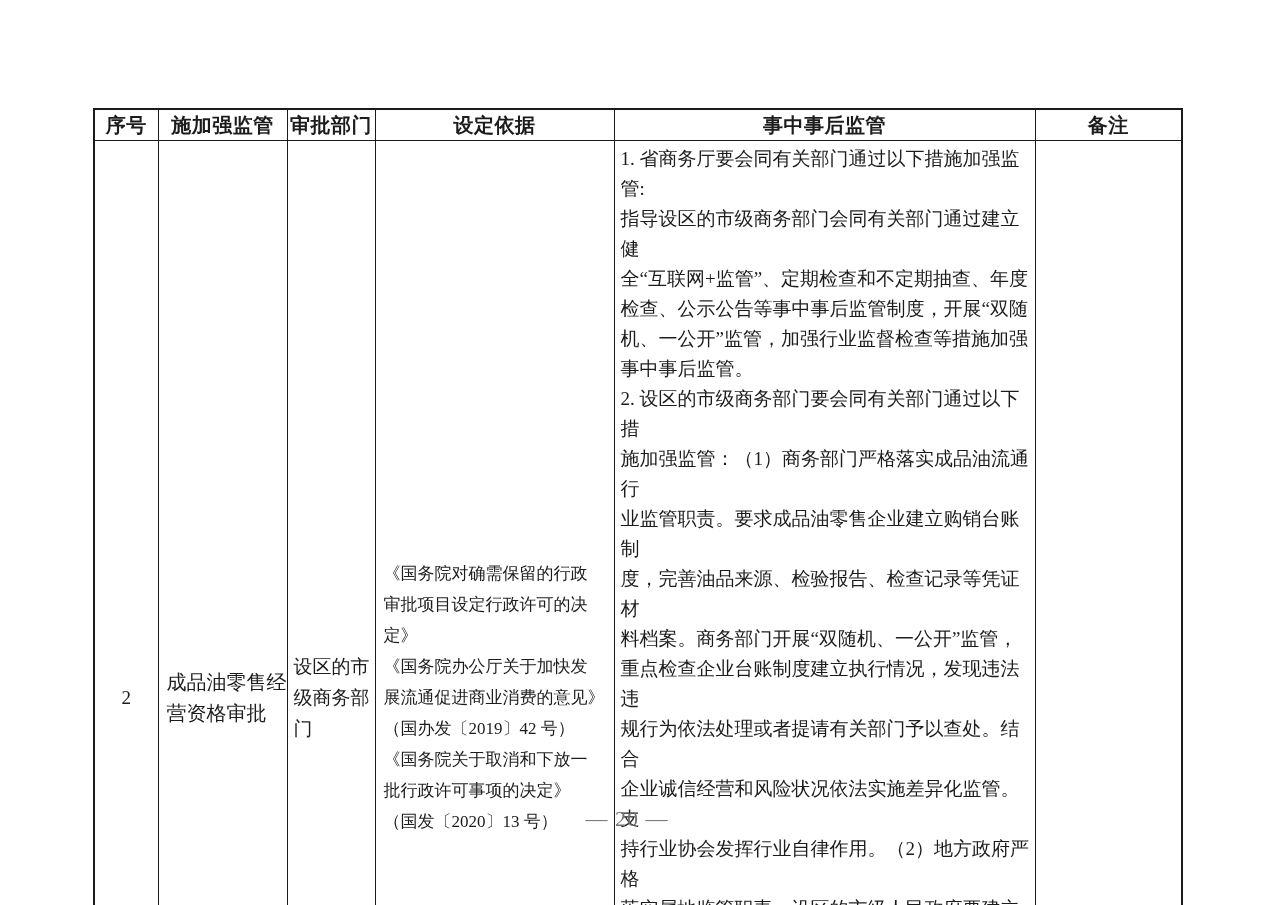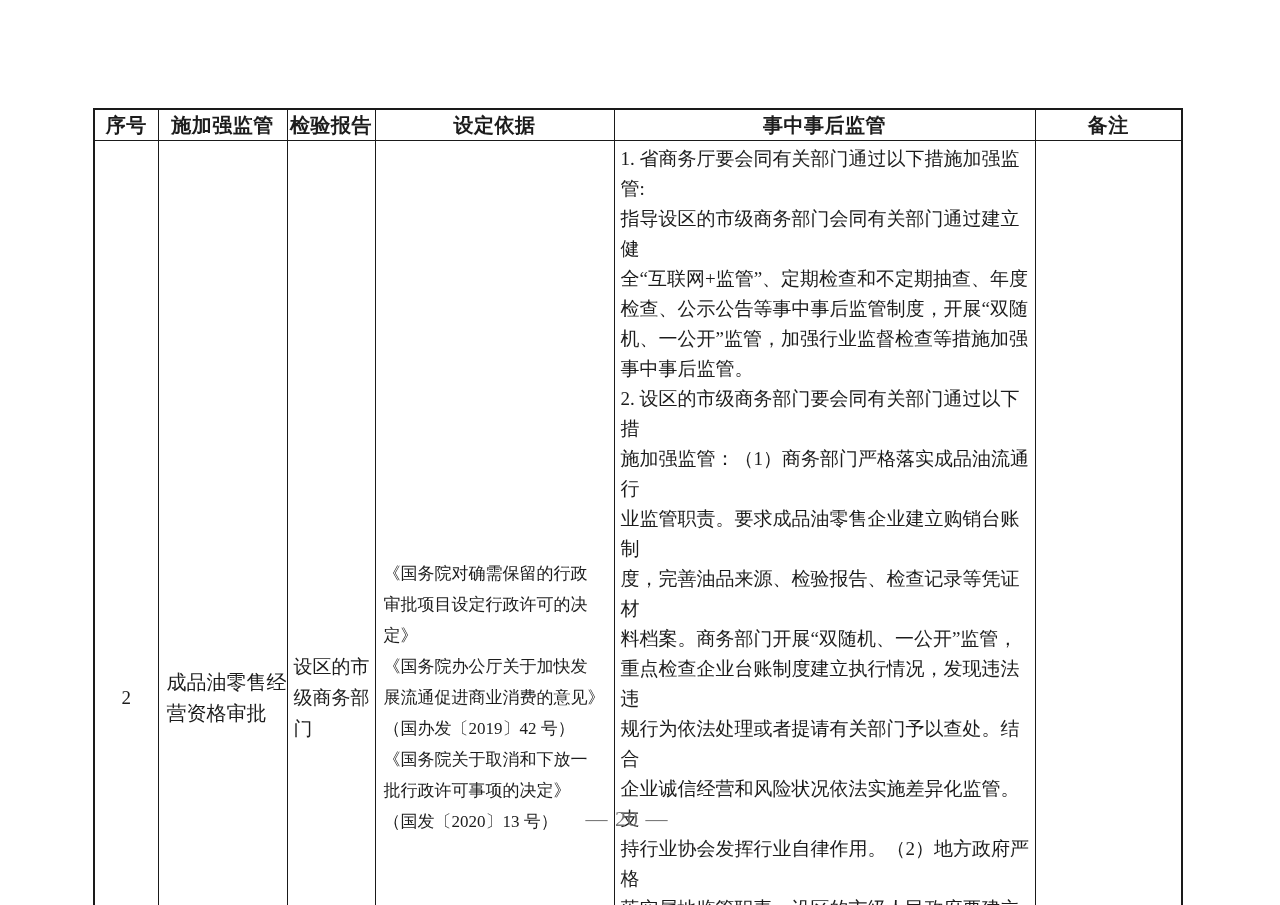--- a/index.html
+++ b/index.html
@@ -105,21 +105,21 @@
       <col style="width:129px">
       <col style="width:88px">
       <col style="width:239px">
       <col style="width:421px">
       <col style="width:147px">
     </colgroup>
     <thead>
       <tr class="header-row">
         <th>序号</th>
         <th>施加强监管</th>
-        <th>检验报告</th>
+        <th>审批部门</th>
         <th>设定依据</th>
         <th>事中事后监管</th>
         <th>备注</th>
       </tr>
     </thead>
     <tbody>
       <tr class="body-row">
         <td class="c-serial">2</td>
         <td class="c-name">成品油零售经
 营资格审批</td>

